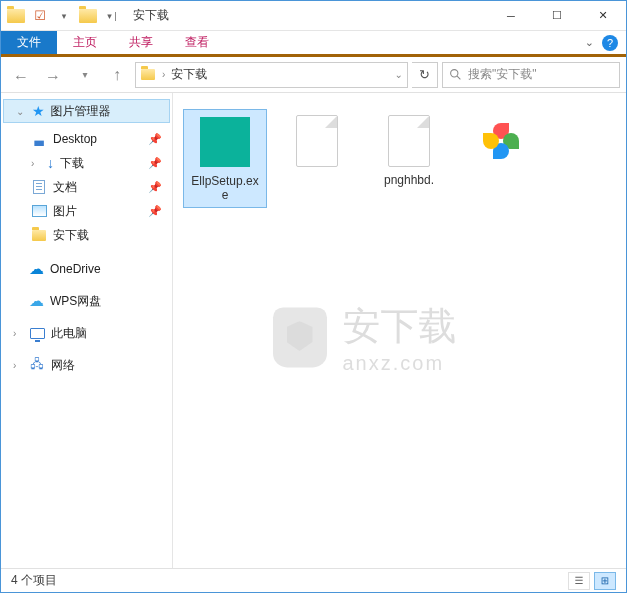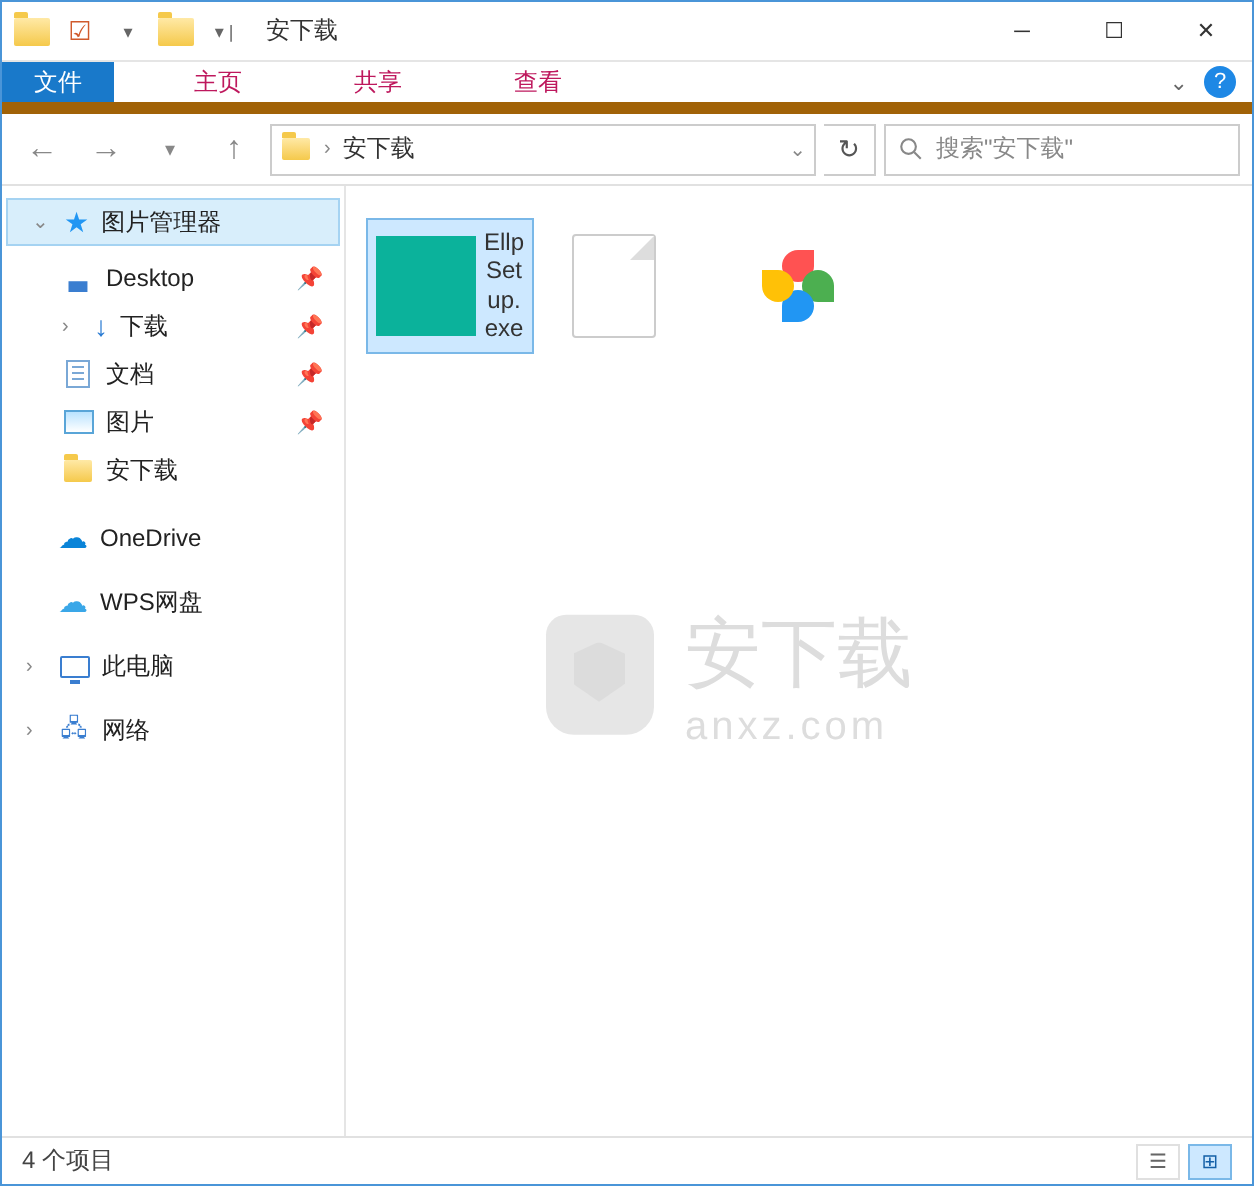--- a/index.html
+++ b/index.html
@@ -7,21 +7,21 @@
 
 .titlebar { height: 30px; display: flex; align-items: center; background: #fff; border-bottom: 1px solid #e5e5e5; }
 .qat { display: flex; align-items: center; gap: 2px; padding: 0 4px; }
 .qat-icon { width: 22px; height: 22px; display: flex; align-items: center; justify-content: center; font-size: 13px; }
 .folder-ico { width: 18px; height: 14px; background: linear-gradient(#ffe9a6,#f5c94b); border-radius: 1px; position: relative; }
 .folder-ico::before { content:""; position:absolute; top:-3px; left:0; width:7px; height:3px; background:#f5c94b; border-radius:1px 1px 0 0; }
 .title-text { font-size: 12px; margin-left: 6px; color: #333; }
 .win-controls { margin-left: auto; display: flex; }
 .win-btn { width: 46px; height: 30px; display: flex; align-items: center; justify-content: center; font-size: 11px; color: #333; }
 
-.ribbon-tabs { height: 26px; display: flex; align-items: stretch; background: #fff; border-bottom: 6px solid #a16207; gap: 24px; }
+.ribbon-tabs { height: 26px; display: flex; align-items: stretch; background: #fff; border-bottom: 3px solid #a16207; }
 .ribbon-tab { padding: 0 16px; font-size: 12px; display: flex; align-items: center; color: #be185d; }
 .ribbon-tab.active { background: #1979ca; color: #fff; }
 .ribbon-right { margin-left: auto; display: flex; align-items: center; padding-right: 8px; gap: 8px; }
 .chev { color:#666; font-size:11px; }
 .help-ico { width:16px; height:16px; border-radius:50%; background:#1e88e5; color:#fff; font-size:11px; display:flex; align-items:center; justify-content:center; }
 
 .nav-row { height: 36px; display: flex; align-items: center; padding: 4px 6px; gap: 4px; border-bottom: 1px solid #e1e1e1; }
 .nav-arrow { width: 28px; height: 26px; display: flex; align-items: center; justify-content: center; color: #888; font-size: 16px; }
 .addr-bar { flex: 1; height: 26px; border: 1px solid #ccc; display: flex; align-items: center; padding: 0 4px; gap: 6px; font-size: 12px; }
 .addr-bar .seg { color:#333; }
@@ -43,21 +43,21 @@
 .cloud-blue { color:#0a84d8; font-size:15px; }
 .monitor { width:15px; height:11px; border:1.5px solid #3a7ed0; border-radius:1px; position:relative; }
 .monitor::after { content:""; position:absolute; bottom:-4px; left:4px; width:5px; height:2px; background:#3a7ed0; }
 .doc-ico { width:12px; height:14px; border:1px solid #7aa8d6; background:#fff; position:relative; }
 .doc-ico::before { content:""; position:absolute; top:2px; left:2px; right:2px; height:1px; background:#7aa8d6; box-shadow:0 3px 0 #7aa8d6, 0 6px 0 #7aa8d6; }
 .pic-ico { width:15px; height:12px; border:1px solid #59a5d8; background:linear-gradient(#bae3ff,#fff); position:relative; }
 .dl-arrow { color:#2b7cd3; font-size:14px; font-weight:bold; }
 
 .content { flex:1; padding: 16px 10px; position:relative; }
 .items-grid { display:flex; gap: 8px; flex-wrap:wrap; }
-.file-item { width: 84px; display:flex; align-items:center; text-align:center; font-size:12px; color:#333; gap:4px; padding:4px; }
+.file-item { width: 84px; display:flex; flex-direction:column; align-items:center; text-align:center; font-size:12px; color:#333; gap:4px; padding:4px; }
 .file-item.selected { background:#cde8ff; border:1px solid #7ab8e8; }
 .thumb { width:56px; height:56px; display:flex; align-items:center; justify-content:center; }
 .thumb-exe { width:50px; height:50px; background:#0bb29b; }
 .thumb-blank { width:42px; height:52px; background:#fff; border:1px solid #ccc; border-radius:2px; position:relative; }
 .thumb-blank::before { content:""; position:absolute; top:0; right:0; width:12px; height:12px; background:linear-gradient(135deg,#fff 48%, #ddd 52%); }
 .pinwheel { width:40px; height:40px; position:relative; }
 .pinwheel span { position:absolute; width:16px; height:16px; border-radius:50% 0 50% 50%; }
 .pinwheel .p1{ background:#ff5252; top:2px; left:12px; transform:rotate(0deg);}
 .pinwheel .p2{ background:#4caf50; top:12px; right:2px; transform:rotate(90deg);}
 .pinwheel .p3{ background:#2196f3; bottom:2px; left:12px; transform:rotate(180deg);}
@@ -208,20 +208,26 @@
           </div>
         <div class="file-name">EllpSetup.exe</div>
       </div>
       <div class="file-item">
         <div class="thumb">
             <div class="thumb-blank"></div>
           </div>
       </div>
       <div class="file-item">
         <div class="thumb">
+            <div class="thumb-blank"></div>
+          </div>
+        <div class="file-name">pnghhbd.</div>
+      </div>
+      <div class="file-item">
+        <div class="thumb">
           <div class="pinwheel">
               <span class="p1"></span>
               <span class="p2"></span>
               <span class="p3"></span>
               <span class="p4"></span>
             </div>
         </div>
       </div>
     </div>
 

